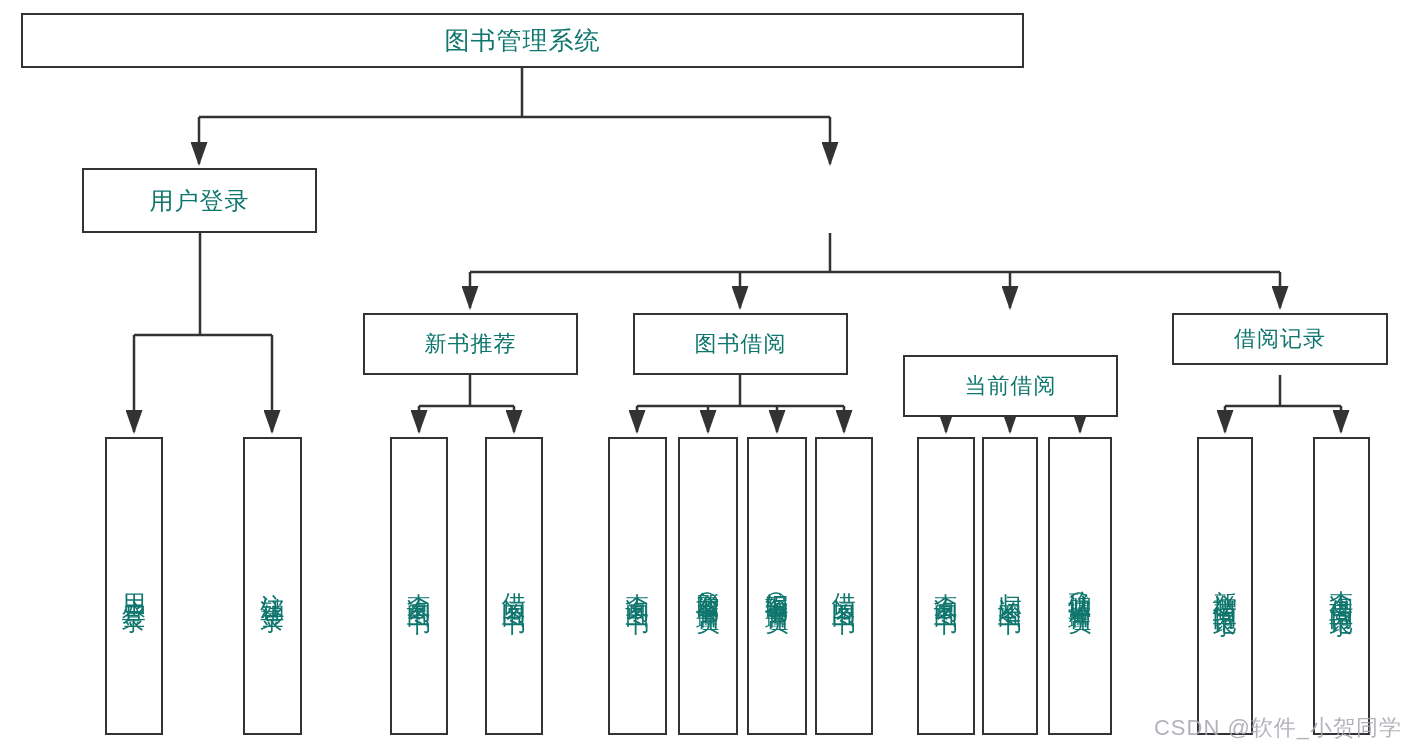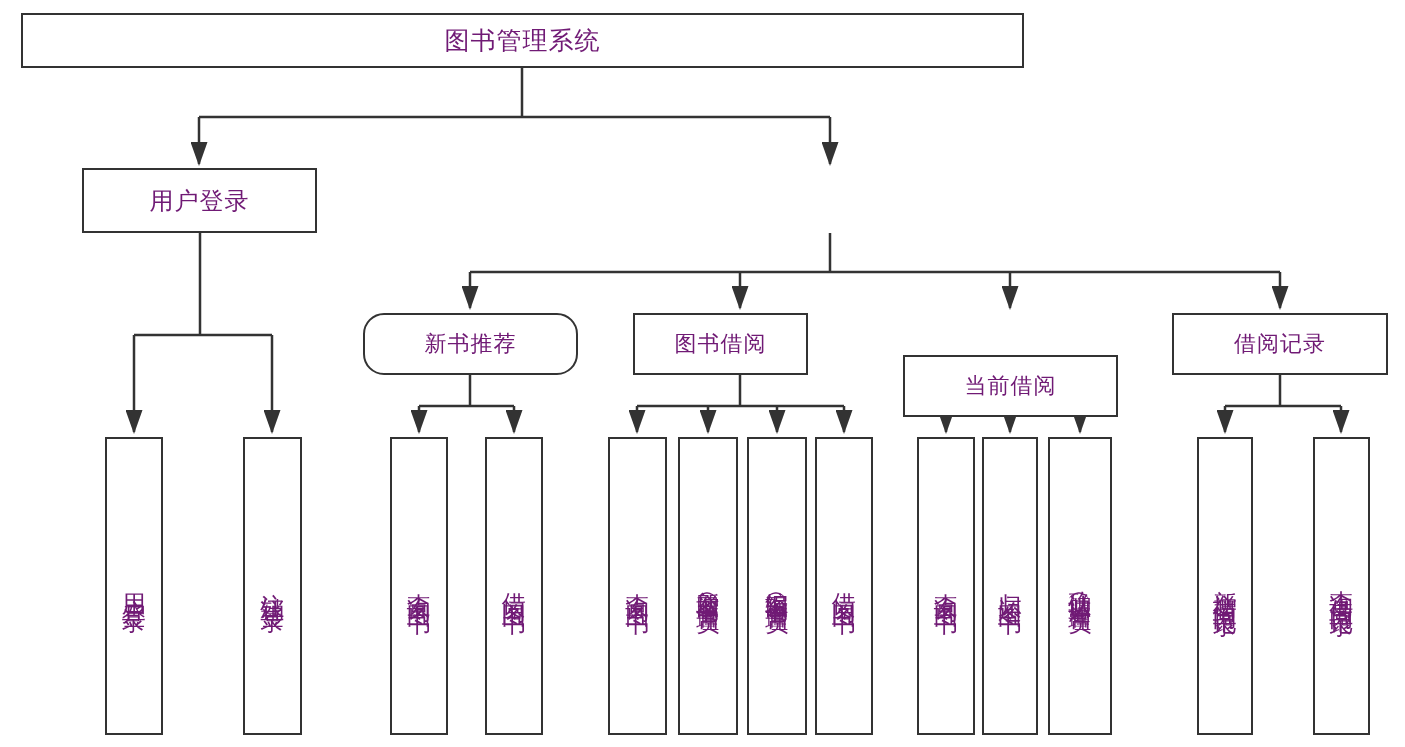--- a/index.html
+++ b/index.html
@@ -15,21 +15,21 @@
     position: absolute;
     left: 0; top: 0;
     width: 1405px; height: 747px;
     pointer-events: none;
   }
   .node {
     position: absolute;
     box-sizing: border-box;
     background: #ffffff;
     border: 2.5px solid #333333;
-    color: #701a75;
+    color: #0f766e;
     display: flex;
     align-items: center;
     justify-content: center;
     text-align: center;
     line-height: 1.15;
   }
   .hbox.root  { font-size: 25px; letter-spacing: 1px; }
   .hbox.lvl2  { font-size: 24px; letter-spacing: 1px; }
   .hbox.lvl3  { font-size: 22px; letter-spacing: 1px; }
   .vbox {
@@ -98,30 +98,30 @@
   </svg>
 
   <div class="node hbox root" style="left:21px; top:13px; width:1003px; height:55px;">
     <span>图书管理系统</span>
   </div>
 
   <div class="node hbox lvl2" style="left:82px; top:168px; width:235px; height:65px;">
     <span>用户登录</span>
   </div>
 
-  <div class="node hbox lvl3" style="left:363px; top:313px; width:215px; height:62px;border-radius:21px;">
+  <div class="node hbox lvl3" style="left:363px; top:313px; width:215px; height:62px;">
     <span>新书推荐</span>
   </div>
-  <div class="node hbox lvl3" style="left:633px; top:313px; width:175px; height:62px;">
+  <div class="node hbox lvl3" style="left:633px; top:313px; width:215px; height:62px;">
     <span>图书借阅</span>
   </div>
   <div class="node hbox lvl3" style="left:903px; top:313px; width:215px; height:62px;margin-top:42px;">
     <span>当前借阅</span>
   </div>
-  <div class="node hbox lvl3" style="left:1172px; top:313px; width:216px; height:62px;">
+  <div class="node hbox lvl3" style="left:1172px; top:313px; width:216px; height:52px;">
     <span>借阅记录</span>
   </div>
 
   <div class="node vbox" style="left:105px; top:437px; width:58px; height:298px;">
     <span>用户登录</span>
   </div>
   <div class="node vbox" style="left:243px; top:437px; width:59px; height:298px;">
     <span>注销登录</span>
   </div>
 
@@ -155,14 +155,15 @@
     <span>确认归还（管理员）</span>
   </div>
 
   <div class="node vbox mid" style="left:1197px; top:437px; width:56px; height:298px;">
     <span>新增借阅记录</span>
   </div>
   <div class="node vbox mid" style="left:1313px; top:437px; width:57px; height:298px;">
     <span>查询借阅记录</span>
   </div>
 
+  <div id="watermark">CSDN @软件_小贺同学</div>
 
 </div>
 
 </body></html>

